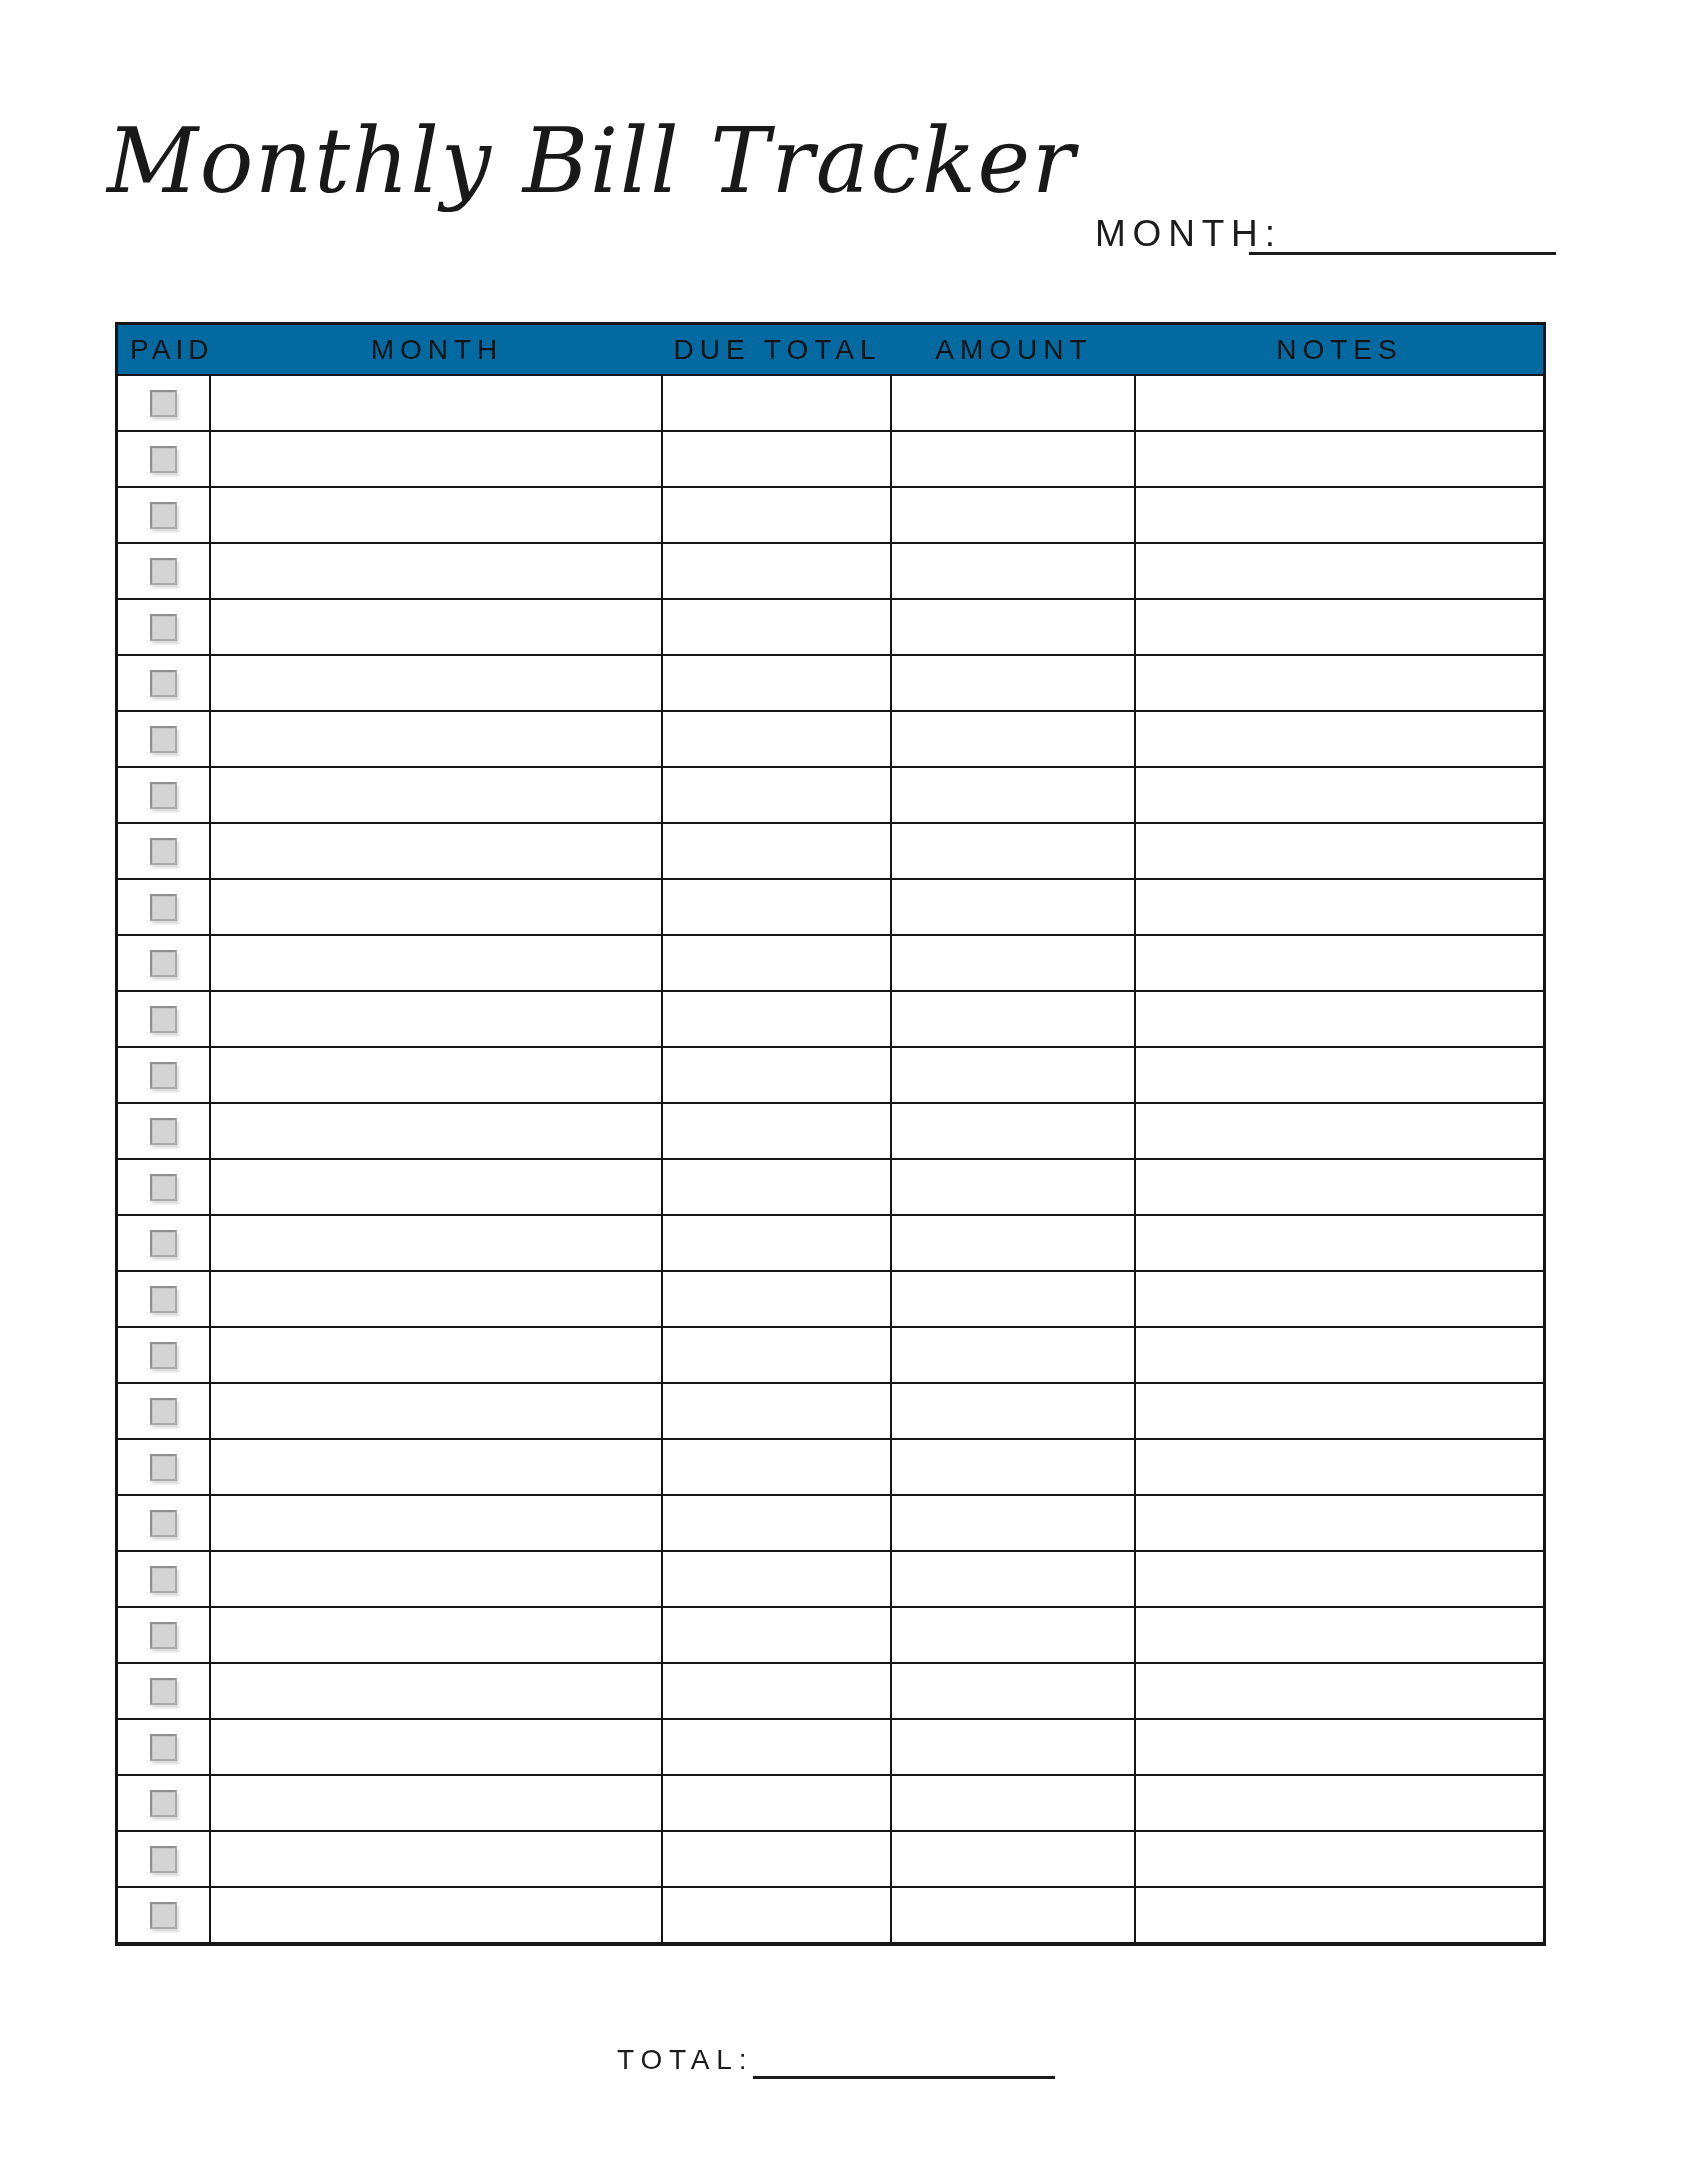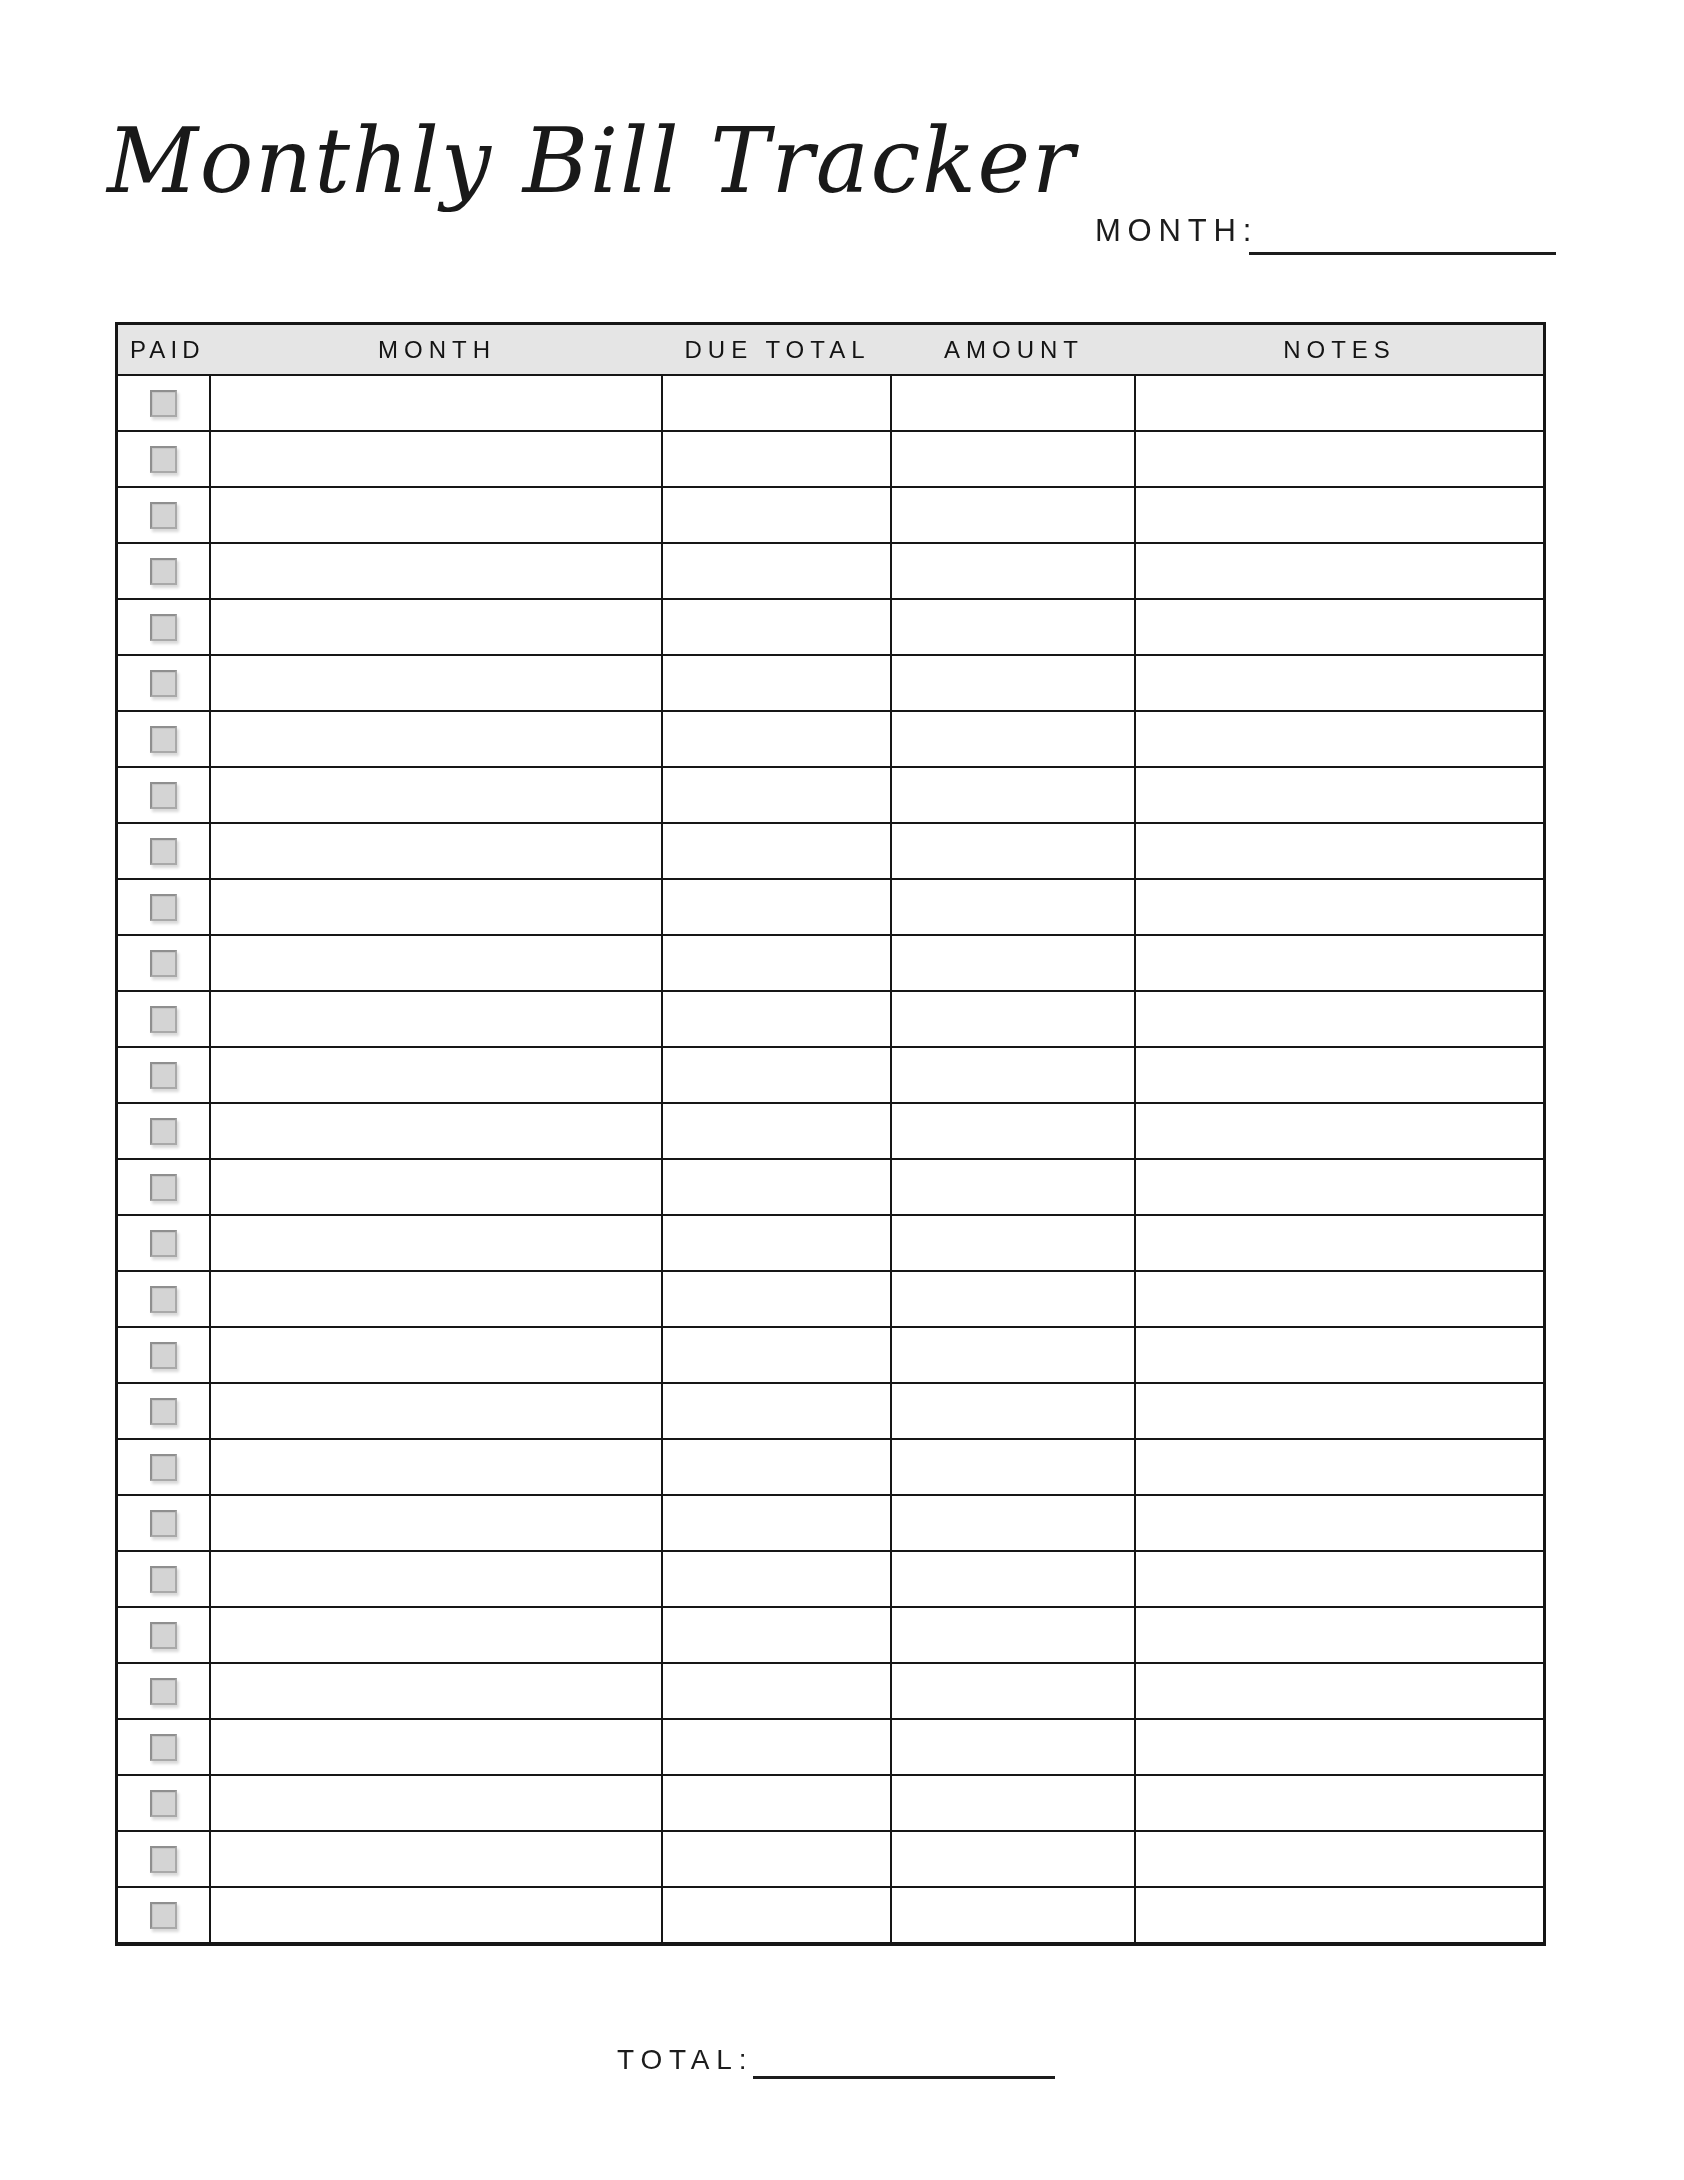--- a/index.html
+++ b/index.html
@@ -19,21 +19,21 @@
     font-style:italic;
     font-weight:500;
     font-size:89px;
     letter-spacing:1.7px;
     color:#191919;
     white-space:nowrap;
     margin:0;
   }
   .field-label{
     position:absolute;
-    font-size:31px;
+    font-size:37px;
     font-weight:400;
     letter-spacing:6.8px;
     color:#1c1c1c;
     white-space:nowrap;
     line-height:1;
   }
   .month-label{left:1095px;top:215px;}
   .total-label{left:617px;top:2046px;font-size:28px;}
   .blank-line{
     position:absolute;
@@ -47,26 +47,26 @@
     position:absolute;
     left:115px;top:322px;
     width:1431px;
     box-sizing:border-box;
     border:3.4px solid #161616;
     border-bottom-width:4.3px;
     background:#ffffff;
   }
   .thead{
     height:49px;
-    background:#e5e5e5;
+    background:#0369a1;
     border-bottom:2.6px solid #161616;
     display:grid;
     grid-template-columns:93px 452px 229px 244px 1fr;
     align-items:center;
-    font-size:24px;
+    font-size:28px;
     letter-spacing:6px;
     color:#141414;
   }
   .th{
     text-align:center;
     white-space:nowrap;
     overflow:hidden;
   }
   .th.paid{text-align:left;padding-left:12px;letter-spacing:5.1px;}
   .row{

